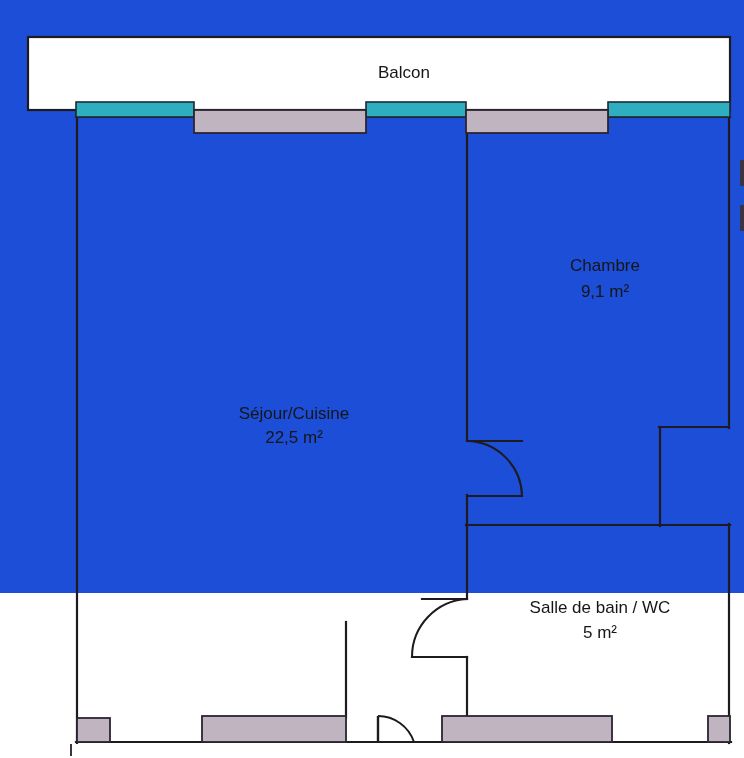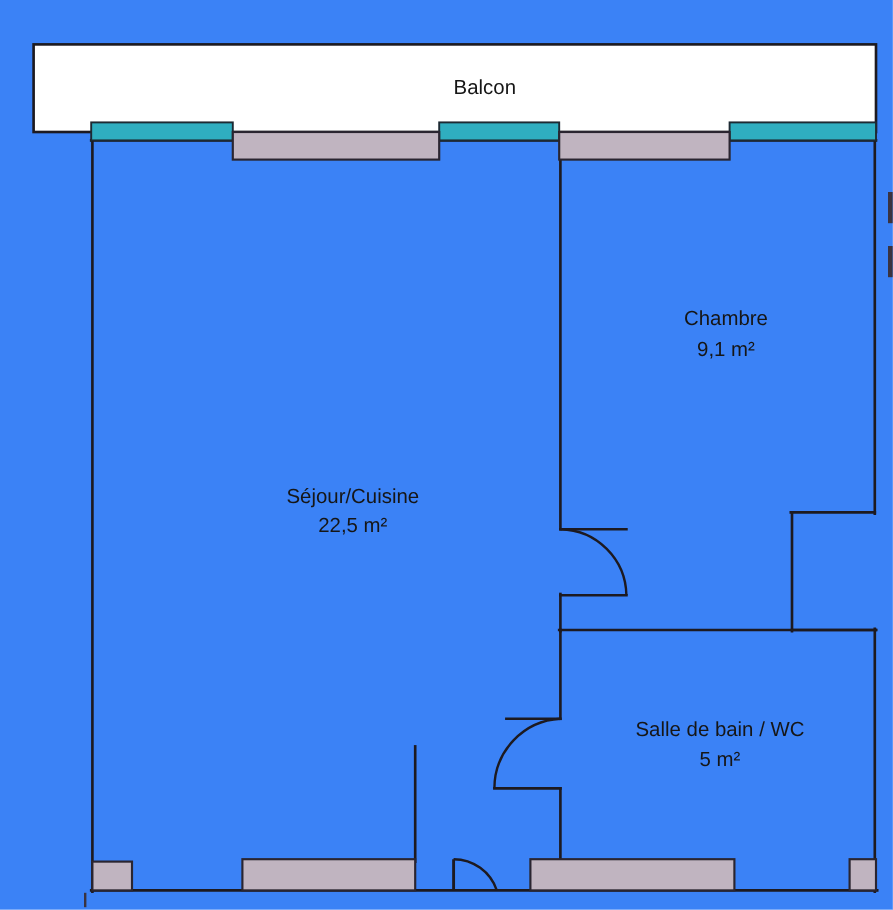--- a/index.html
+++ b/index.html
@@ -11,22 +11,22 @@
   body {
     width: 744px;
     height: 758px;
     font-family: "Liberation Sans", sans-serif;
     overflow: hidden;
     position: relative;
   }
   #floorplan-root {
     position: relative;
     width: 744px;
-    height: 758px;
-    background: #3b82f6;
+    height: 593px;
+    background: #1d4ed8;
   }
   #floorplan-svg {
     display: block;
     width: 744px;
     height: 758px;
   }
   .room-label {
     font-family: "Liberation Sans", sans-serif;
     font-size: 17px;
     fill: #161616;

